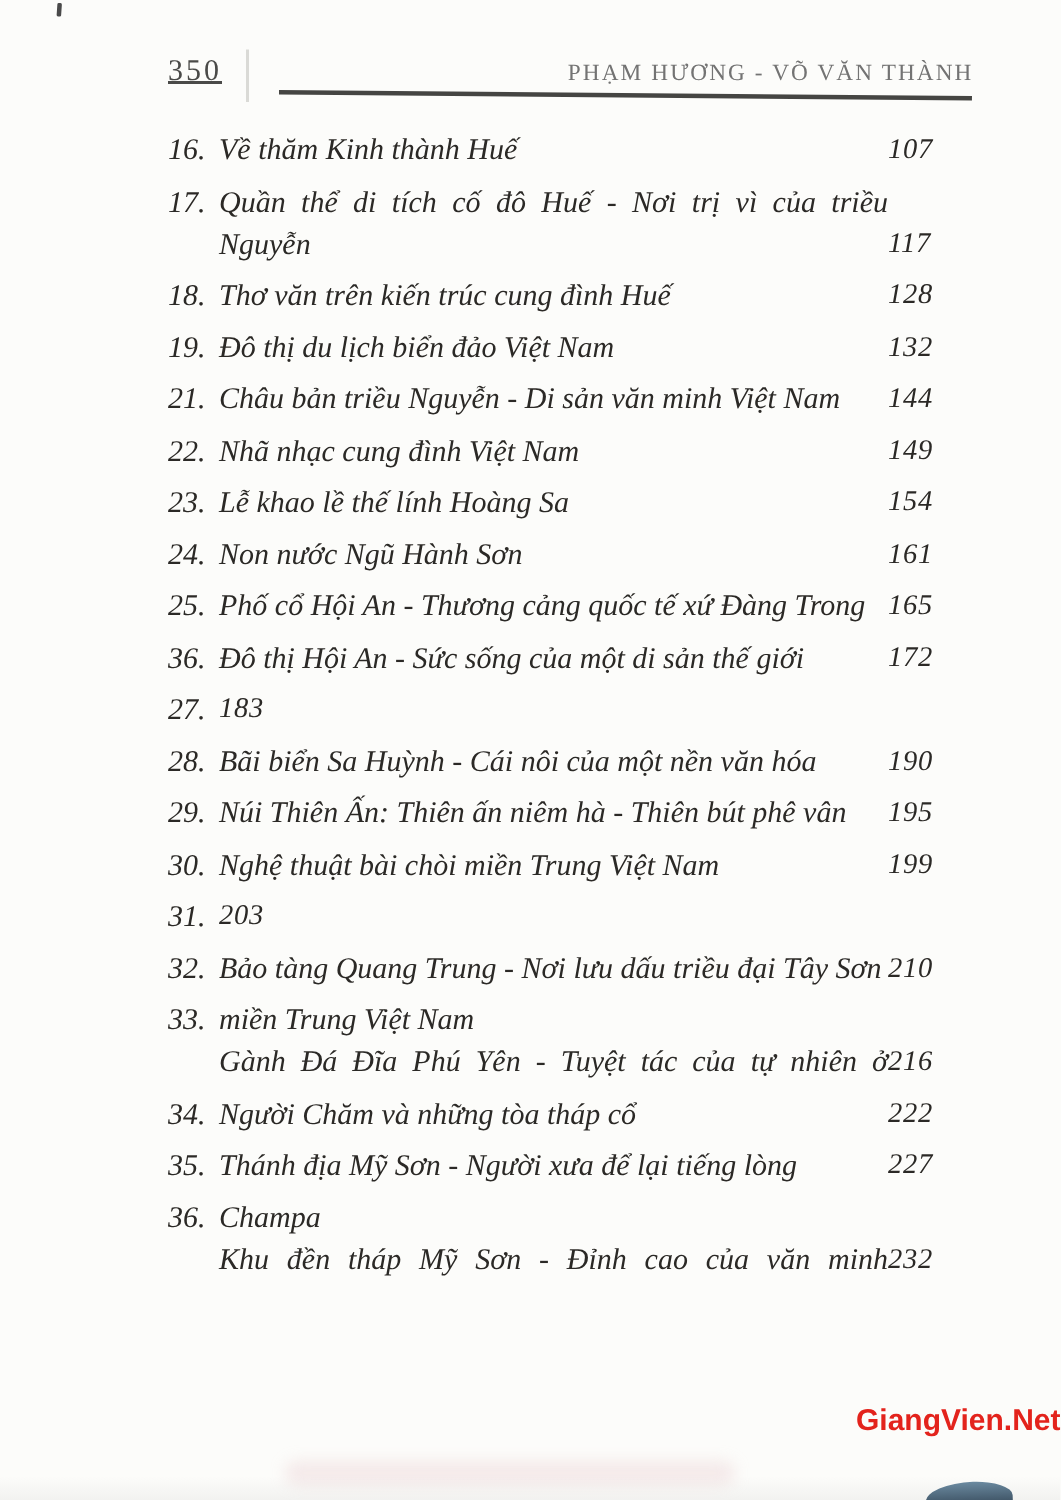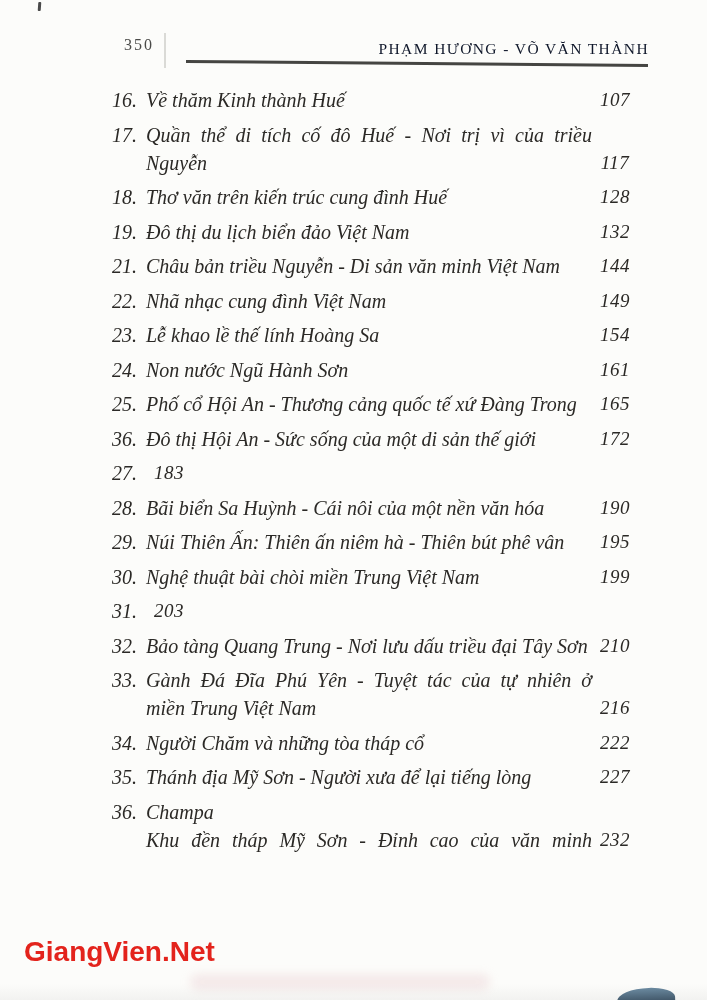--- a/index.html
+++ b/index.html
@@ -5,36 +5,36 @@
   html,body{margin:0;padding:0;}
   body{
     width:707px;height:1000px;position:relative;overflow:hidden;
     background:#fcfcfa;
     font-family:"Liberation Serif","DejaVu Serif",serif;
     color:#2b2926;
   }
   
   .mark-top{position:absolute;left:38px;top:2px;width:3px;height:9px;background:#4a4a4a;border-radius:1px;transform:rotate(4deg);}
   
-  .folio{position:absolute;left:124px;top:36px;font-size:16px;letter-spacing:2px;color:#4a4a48;}
+  .folio{position:absolute;left:112px;top:36px;font-size:20px;letter-spacing:2px;color:#4a4a48;text-decoration:underline;}
   .vline{position:absolute;left:164px;top:33px;width:2px;height:35px;background:#dadad6;}
   .hrule{position:absolute;left:186px;top:60px;width:462px;height:2.6px;background:#454542;transform:rotate(0.5deg);transform-origin:left center;}
-  .running{position:absolute;right:58px;top:40px;font-size:15.5px;letter-spacing:1.4px;color:#0f172a;white-space:nowrap;}
+  .running{position:absolute;right:58px;top:40px;font-size:15.5px;letter-spacing:1.4px;color:#737373;white-space:nowrap;}
   
   .toc{position:absolute;left:112px;top:86px;width:526px;font-style:italic;}
   .toc-row{display:flex;margin-bottom:6.5px;font-size:20px;line-height:28px;}
   .toc-row .num{flex:none;width:34px;align-self:flex-start;}
   .toc-row .title{flex:1 1 auto;min-width:0;}
   .toc-row .title .line{white-space:nowrap;}
   .toc-row .title .line.just{white-space:normal;text-align:justify;text-align-last:justify;}
-  .toc-row .pg{flex:none;min-width:46px;text-align:center;align-self:flex-end;font-size:19px;letter-spacing:0.5px;}
+  .toc-row .pg{flex:none;min-width:46px;text-align:left;align-self:flex-end;font-size:19px;letter-spacing:0.5px;}
   
   .watermark{
-    position:absolute;left:0;right:0;top:936px;text-align:left;padding-left:24px;
-    font-family:"Liberation Sans","DejaVu Sans",sans-serif;font-weight:700;font-size:28px;
+    position:absolute;left:0;right:0;top:936px;text-align:right;padding-left:24px;
+    font-family:"Liberation Sans","DejaVu Sans",sans-serif;font-weight:700;font-size:20px;
   }
   
   .smudge{position:absolute;left:190px;top:974px;width:300px;height:16px;background:rgba(226,188,190,0.28);filter:blur(5px);border-radius:8px;}
   .wedge{position:absolute;left:617px;top:988px;width:58px;height:13px;background:linear-gradient(180deg,#6b8aa0,#42586a);border-radius:55% 45% 0 0 / 95% 75% 0 0;transform:rotate(-2deg);}
   .bottom-fade{position:absolute;left:0;top:984px;width:707px;height:16px;background:linear-gradient(180deg,rgba(0,0,0,0),rgba(110,110,110,0.07));}
 </style>
 </head>
 <body>
 
 <div>
@@ -167,22 +167,22 @@
     <span class="num">32.</span>
     <span class="title">
           <div class="line">Bảo tàng Quang Trung - Nơi lưu dấu triều đại Tây Sơn</div>
         </span>
     <span class="pg">210</span>
   </div>
 
   <div class="toc-row">
     <span class="num">33.</span>
     <span class="title">
+          <div class="line">miền Trung Việt Nam</div>
           <div class="line just">Gành Đá Đĩa Phú Yên - Tuyệt tác của tự nhiên ở</div>
-          <div class="line">miền Trung Việt Nam</div>
         </span>
     <span class="pg">216</span>
   </div>
 
   <div class="toc-row">
     <span class="num">34.</span>
     <span class="title">
           <div class="line">Người Chăm và những tòa tháp cổ</div>
         </span>
     <span class="pg">222</span>

